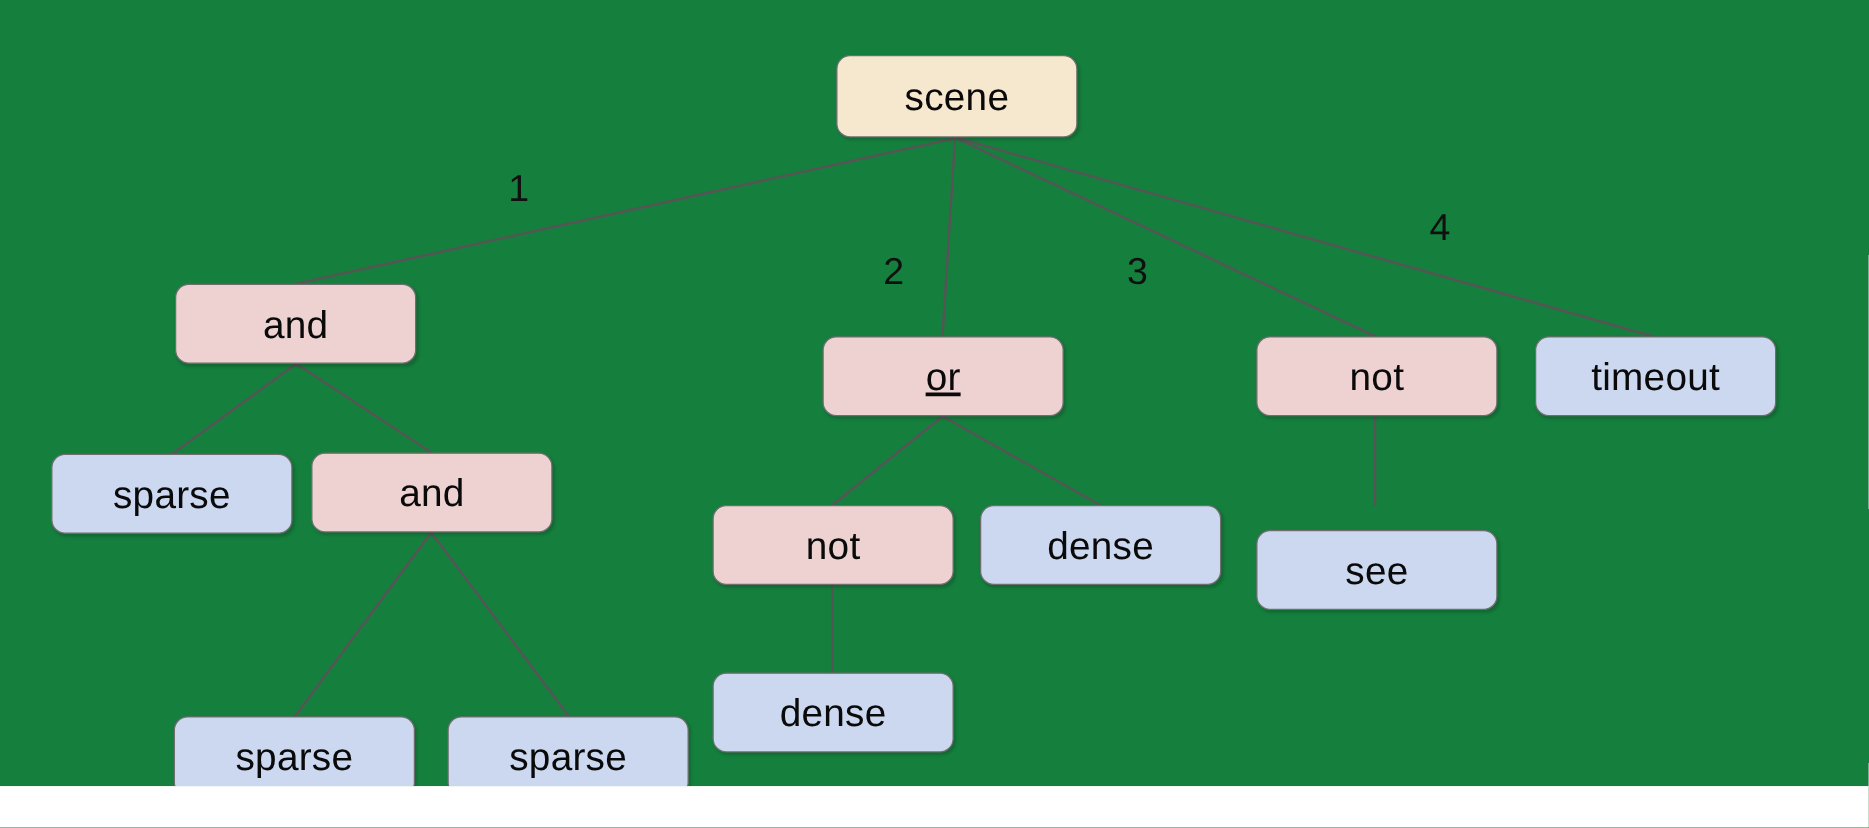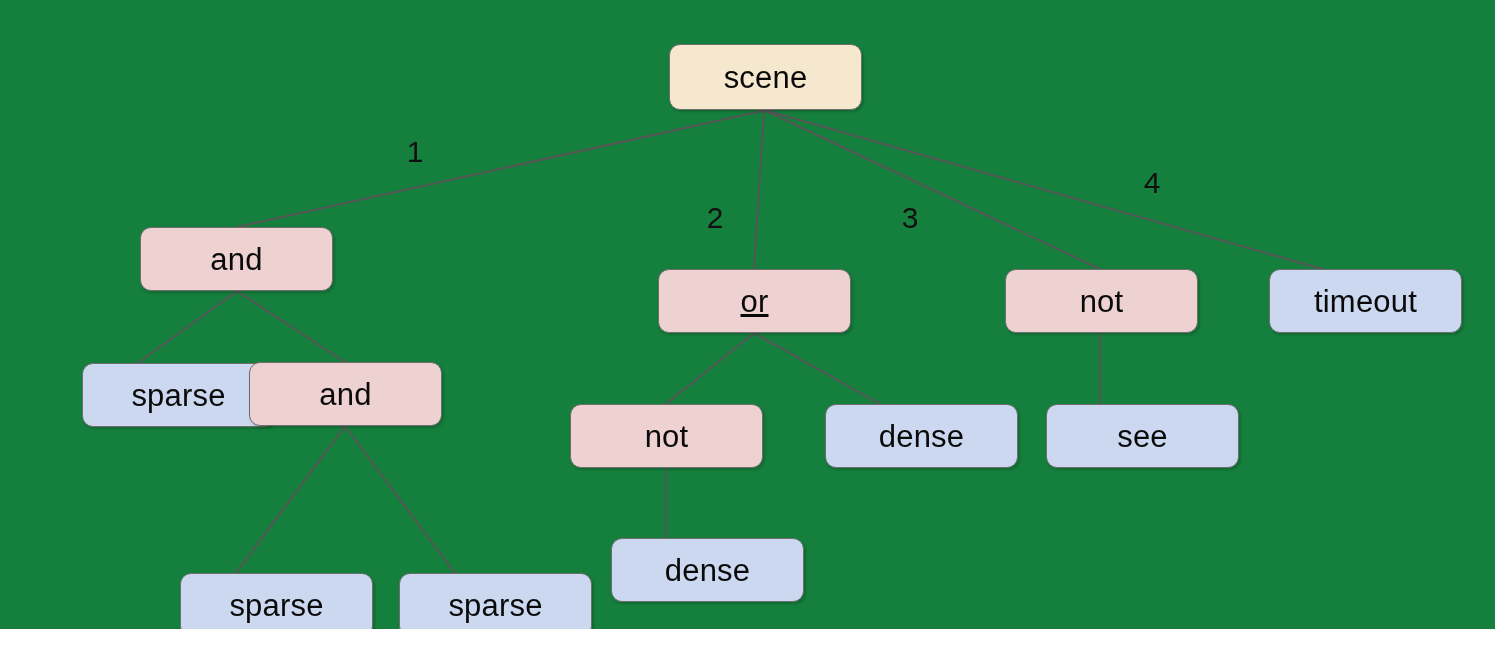--- a/index.html
+++ b/index.html
@@ -32,21 +32,21 @@
     align-items: center;
     justify-content: center;
     color: #0a0a0a;
     font-size: 31px;
     line-height: 1;
     letter-spacing: 0.2px;
     box-shadow: 1.5px 2px 2.5px rgba(0,0,0,0.18);
     white-space: nowrap;
   }
   .node-op   { background: #eed2d2; }
-  .node-term { background: #ccd8f0; margin-left: 41px; }
+  .node-term { background: #ccd8f0; }
   .node-root { background: #f6e7cf; }
   .edge-label {
     position: absolute;
     font-size: 30px;
     color: #101010;
     line-height: 1;
     white-space: nowrap;
     transform: translate(-50%, -50%);
   }
 </style>
@@ -89,21 +89,21 @@
       </div>
       <div class="node node-op" style="left: 249px; top: 362px; width: 193px; height: 64px;">
         <span>and</span>
       </div>
       <div class="node node-op" style="left: 570px; top: 404px; width: 193px; height: 64px;">
         <span>not</span>
       </div>
       <div class="node node-term" style="left: 784px; top: 404px; width: 193px; height: 64px;">
         <span>dense</span>
       </div>
-      <div class="node node-term" style="left: 1005px; top: 404px; width: 193px; height: 64px;">
+      <div class="node node-term" style="left: 1005px; top: 424px; width: 193px; height: 64px;">
         <span>see</span>
       </div>
       <div class="node node-term" style="left: 570px; top: 538px; width: 193px; height: 64px;">
         <span>dense</span>
       </div>
       <div class="node node-term" style="left: 139px; top: 573px; width: 193px; height: 64px;">
         <span>sparse</span>
       </div>
       <div class="node node-term" style="left: 358px; top: 573px; width: 193px; height: 64px;">
         <span>sparse</span>

